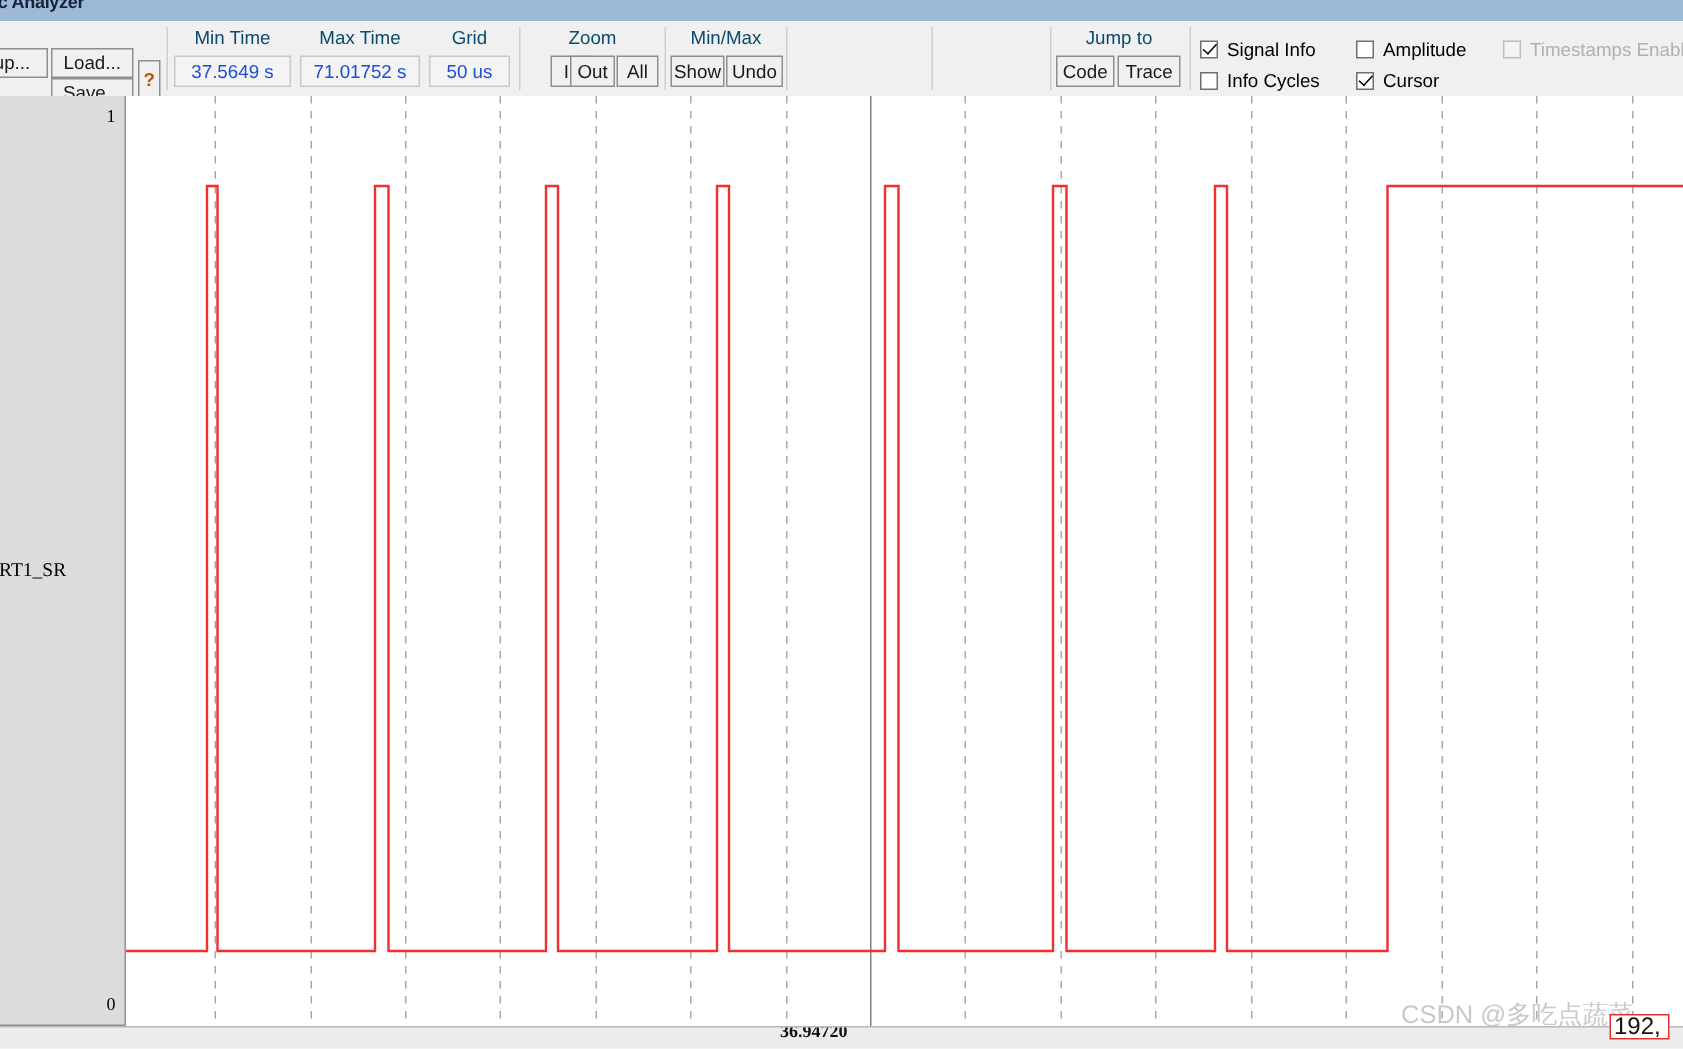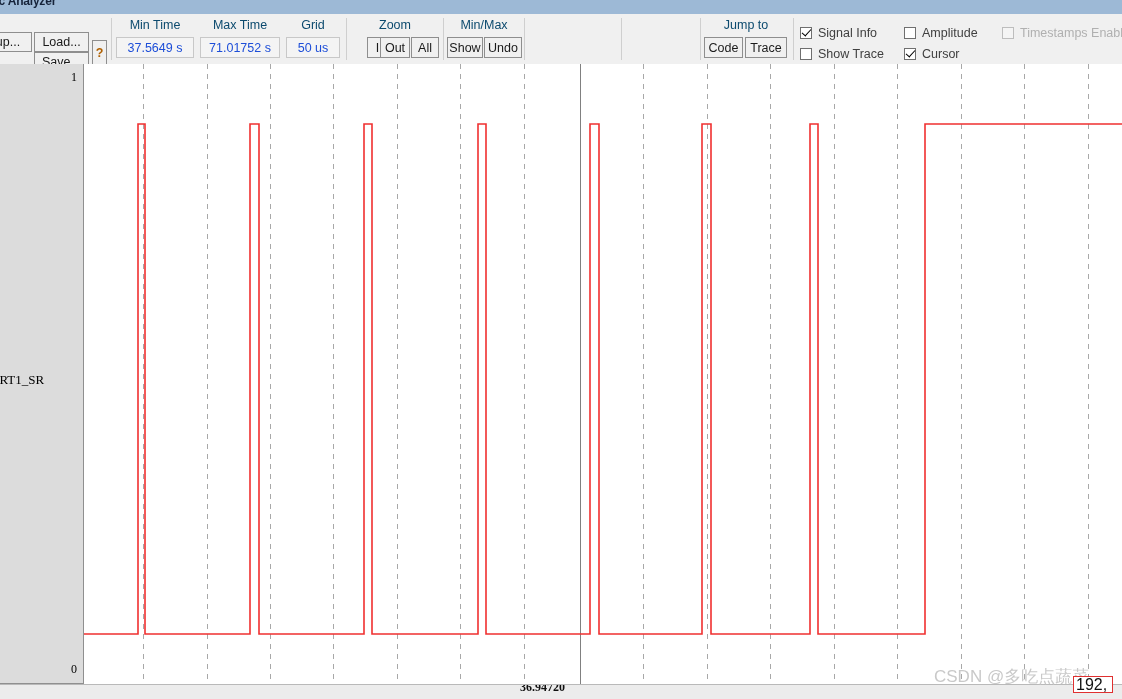--- a/index.html
+++ b/index.html
@@ -108,21 +108,21 @@
   .chkbox.checked::after {
     content: "";
     position: absolute;
     left: 3px; top: -1px;
     width: 4px; height: 8px;
     border: solid #000;
     border-width: 0 1.8px 1.8px 0;
     transform: rotate(42deg);
   }
   .chkbox.disabled { border-color: #bdbdbd; background: #f4f4f4; }
-  .chklabel { font-size: 12.5px; color: #404040; white-space: nowrap; }
+  .chklabel { font-size: 12.5px; color: #000000; white-space: nowrap; }
   .chklabel.disabled { color: #b0b0b0; }
 
   
   .sigpane {
     position: absolute;
     left: 0; top: 64px;
     width: 84px; height: 620px;
     background: #dcdcdc;
     border-right: 1px solid #8f8f8f;
     border-bottom: 1px solid #8f8f8f;
@@ -275,21 +275,21 @@
     <div class="chkrow" style="left:904px; top:12px;">
       <span class="chkbox"></span>
       <span class="chklabel">Amplitude</span>
     </div>
     <div class="chkrow" style="left:1002px; top:12px;">
       <span class="chkbox disabled"></span>
       <span class="chklabel disabled">Timestamps Enable</span>
     </div>
     <div class="chkrow" style="left:800px; top:33px;">
       <span class="chkbox"></span>
-      <span class="chklabel">Show Trace</span>
+      <span class="chklabel">Info Cycles</span>
     </div>
     <div class="chkrow" style="left:904px; top:33px;">
       <span class="chkbox checked"></span>
       <span class="chklabel">Cursor</span>
     </div>
   </div>
 
   <div class="sigpane">
     <span class="sig-hi">1</span>
     <span class="sig-name">ART1_SR</span>

